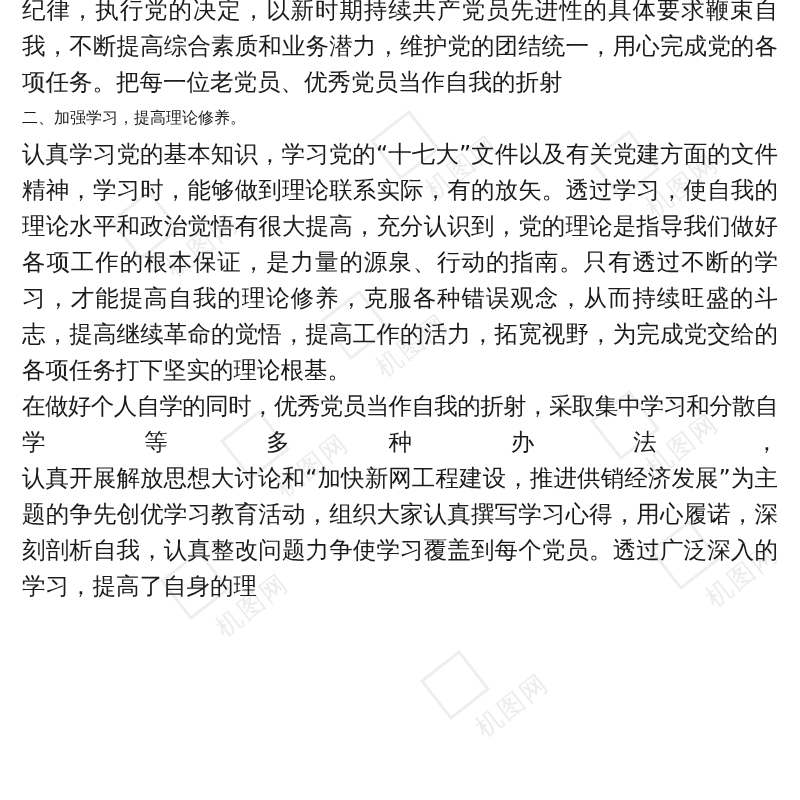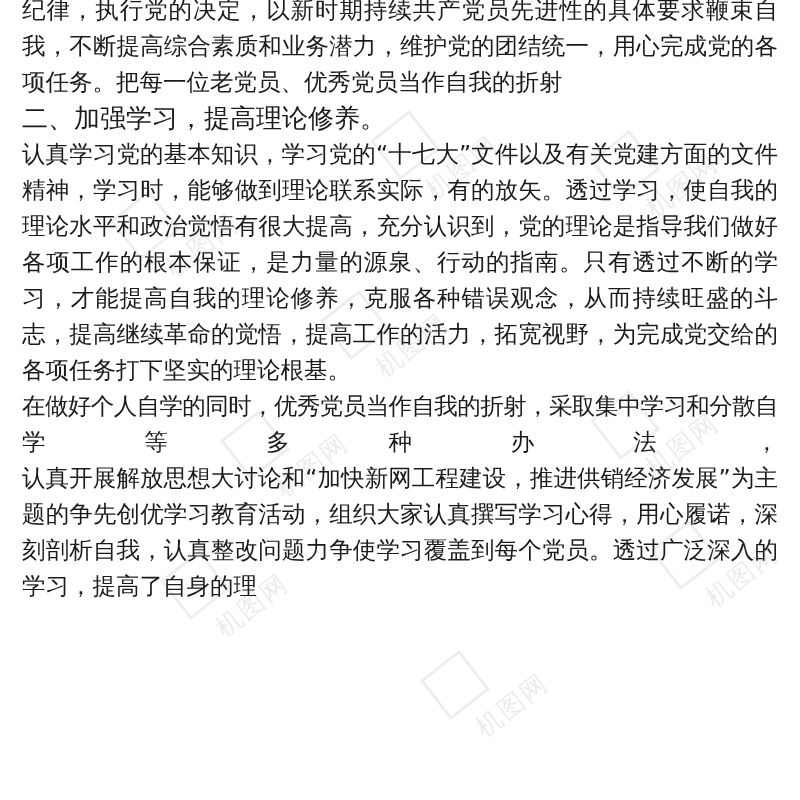--- a/index.html
+++ b/index.html
@@ -73,21 +73,21 @@
     letter-spacing: -0.6px;
     word-spacing: -2px;
   }
   .para.full {
     text-align-last: justify;
   }
   .heading {
     margin: 0;
     text-align: left;
     font-weight: 500;
-    font-size: 26px;
+    font-size: 16px;
     line-height: 36px;
   }
   .clip-top {
     
   }
 </style>
 </head>
 <body>
 
 <div id="page">

